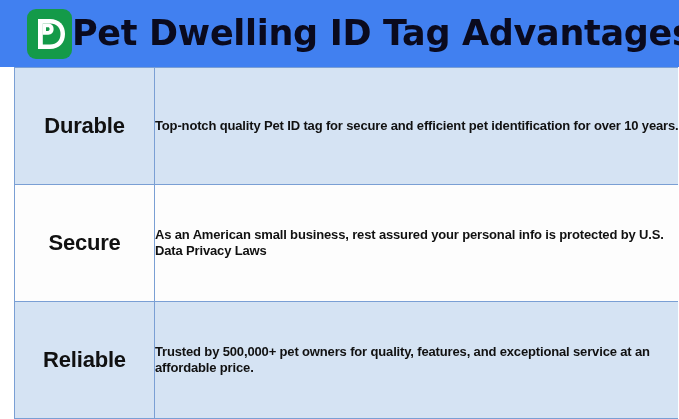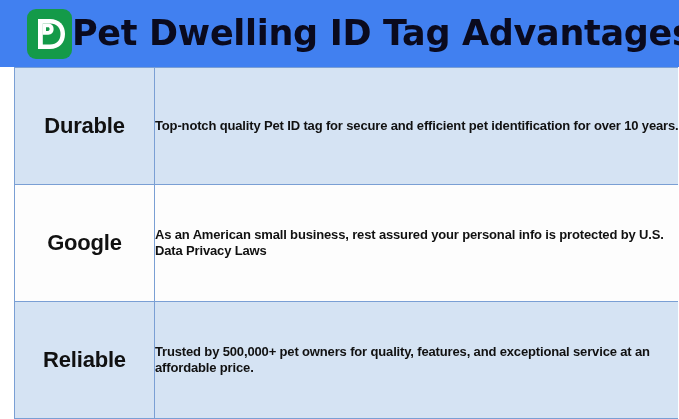--- a/index.html
+++ b/index.html
@@ -131,21 +131,21 @@
     <div class="header-title">Pet Dwelling ID Tag Advantages</div>
   </div>
 
   <table class="adv-table">
     <tbody>
       <tr class="row-shade">
         <td class="col-label">Durable</td>
         <td class="col-desc">Top-notch quality Pet ID tag for secure and efficient pet identification for over 10 years.</td>
       </tr>
       <tr class="row-plain">
-        <td class="col-label">Google</td>
+        <td class="col-label">Secure</td>
         <td class="col-desc">As an American small business, rest assured your personal info is protected by U.S. Data Privacy Laws</td>
       </tr>
       <tr class="row-shade">
         <td class="col-label">Reliable</td>
         <td class="col-desc">Trusted by 500,000+ pet owners for quality, features, and exceptional service at an affordable price.</td>
       </tr>
     </tbody>
   </table>
 
   <div class="edge-strip edge-left"></div>

